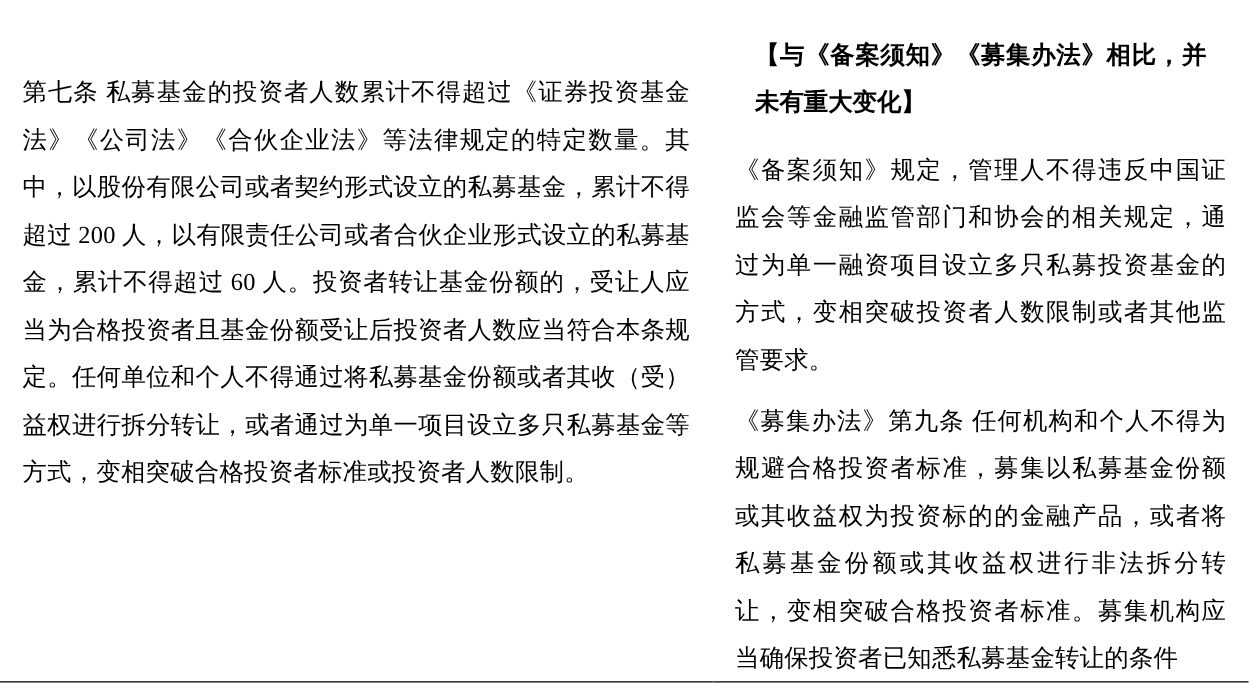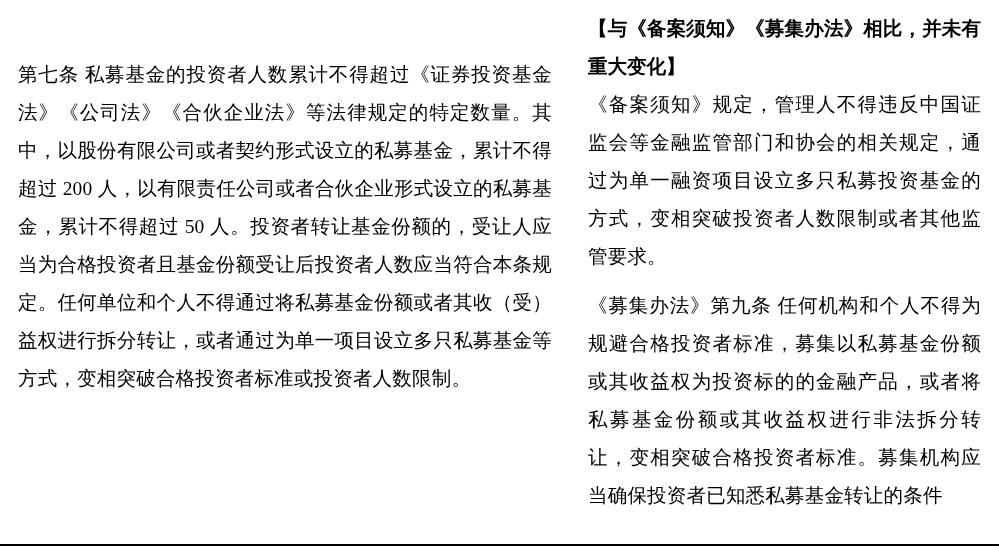--- a/index.html
+++ b/index.html
@@ -53,42 +53,42 @@
     text-justify: inter-ideograph;
     letter-spacing: 0.2px;
   }
   p.body-text + p.body-text {
     margin-top: 11px;
   }
   .heading {
     font-weight: bold;
     font-size: 19.5px;
     line-height: 38px;
-    margin: 0;
+    margin: 16px;
     text-align: justify;
     text-justify: inter-ideograph;
   }
   .bottom-rule {
     position: absolute;
     left: 0;
     right: 0;
     bottom: 0;
     height: 2px;
     background: #000000;
   }
 </style>
 </head>
 <body>
 
 <table class="doc-table">
   <tbody>
       <tr>
     <td class="col-left">
       <div class="cell-inner left-inner">
-        <p class="body-text">第七条  私募基金的投资者人数累计不得超过《证券投资基金法》《公司法》《合伙企业法》等法律规定的特定数量。其中，以股份有限公司或者契约形式设立的私募基金，累计不得超过 200 人，以有限责任公司或者合伙企业形式设立的私募基金，累计不得超过 50 人。投资者转让基金份额的，受让人应当为合格投资者且基金份额受让后投资者人数应当符合本条规定。任何单位和个人不得通过将私募基金份额或者其收（受）益权进行拆分转让，或者通过为单一项目设立多只私募基金等方式，变相突破合格投资者标准或投资者人数限制。</p>
+        <p class="body-text">第七条  私募基金的投资者人数累计不得超过《证券投资基金法》《公司法》《合伙企业法》等法律规定的特定数量。其中，以股份有限公司或者契约形式设立的私募基金，累计不得超过 200 人，以有限责任公司或者合伙企业形式设立的私募基金，累计不得超过 60 人。投资者转让基金份额的，受让人应当为合格投资者且基金份额受让后投资者人数应当符合本条规定。任何单位和个人不得通过将私募基金份额或者其收（受）益权进行拆分转让，或者通过为单一项目设立多只私募基金等方式，变相突破合格投资者标准或投资者人数限制。</p>
       </div>
       <div class="bottom-rule"></div>
     </td>
     <td class="col-right">
       <div class="cell-inner right-inner">
         <p class="heading">【与《备案须知》《募集办法》相比，并未有重大变化】</p>
         <p class="body-text">《备案须知》规定，管理人不得违反中国证监会等金融监管部门和协会的相关规定，通过为单一融资项目设立多只私募投资基金的方式，变相突破投资者人数限制或者其他监管要求。</p>
         <p class="body-text">《募集办法》第九条    任何机构和个人不得为规避合格投资者标准，募集以私募基金份额或其收益权为投资标的的金融产品，或者将私募基金份额或其收益权进行非法拆分转让，变相突破合格投资者标准。募集机构应当确保投资者已知悉私募基金转让的条件</p>
       </div>
       <div class="bottom-rule"></div>

